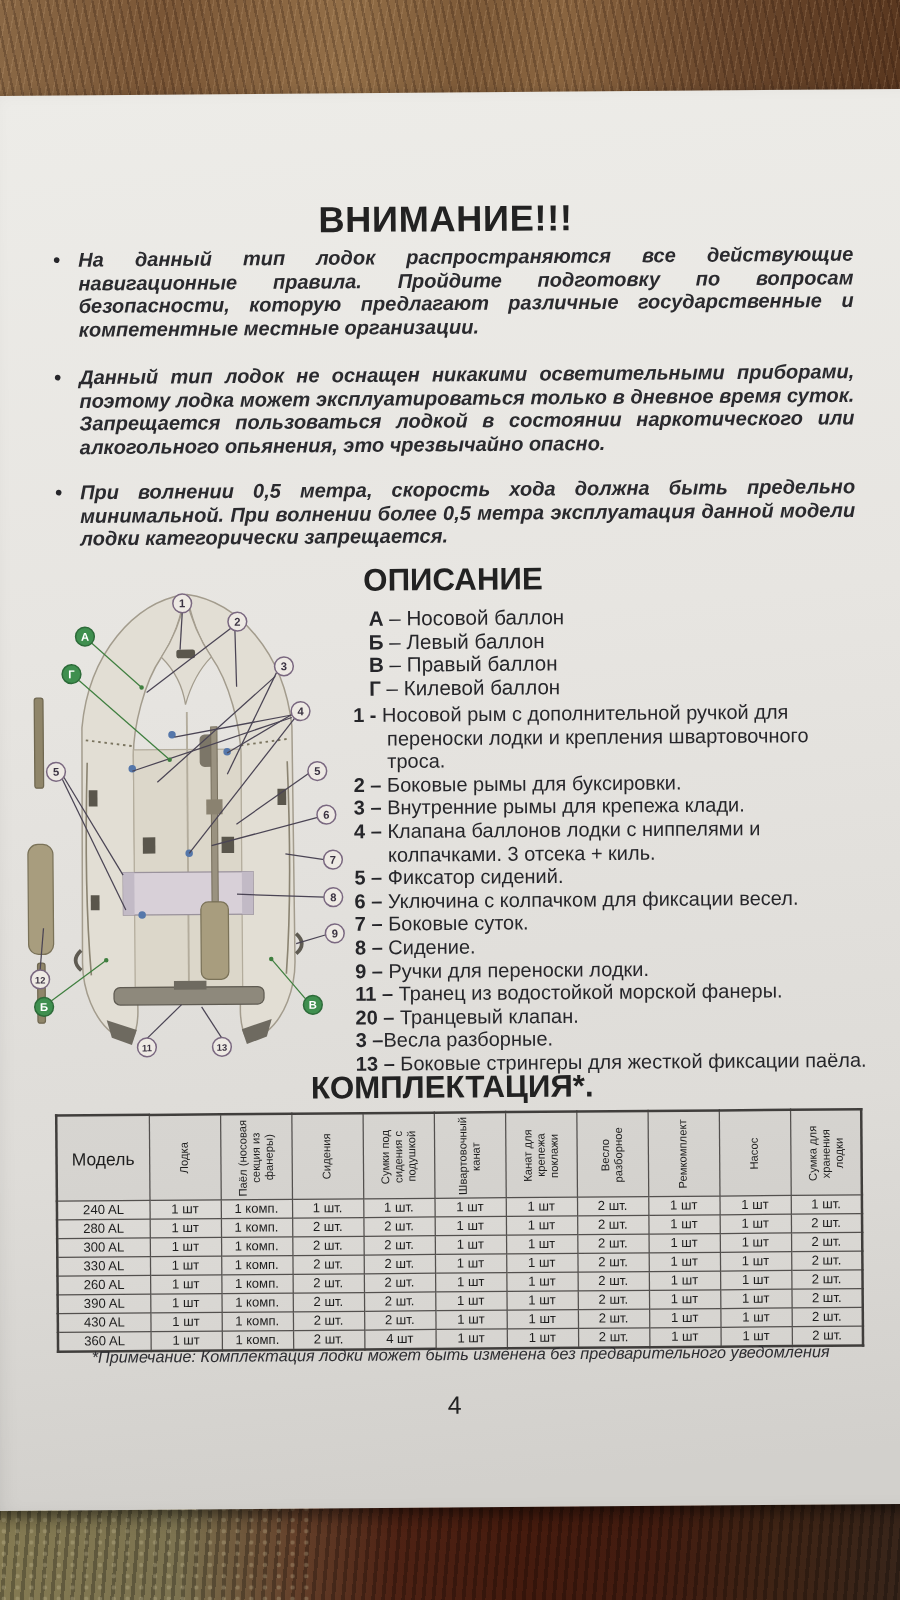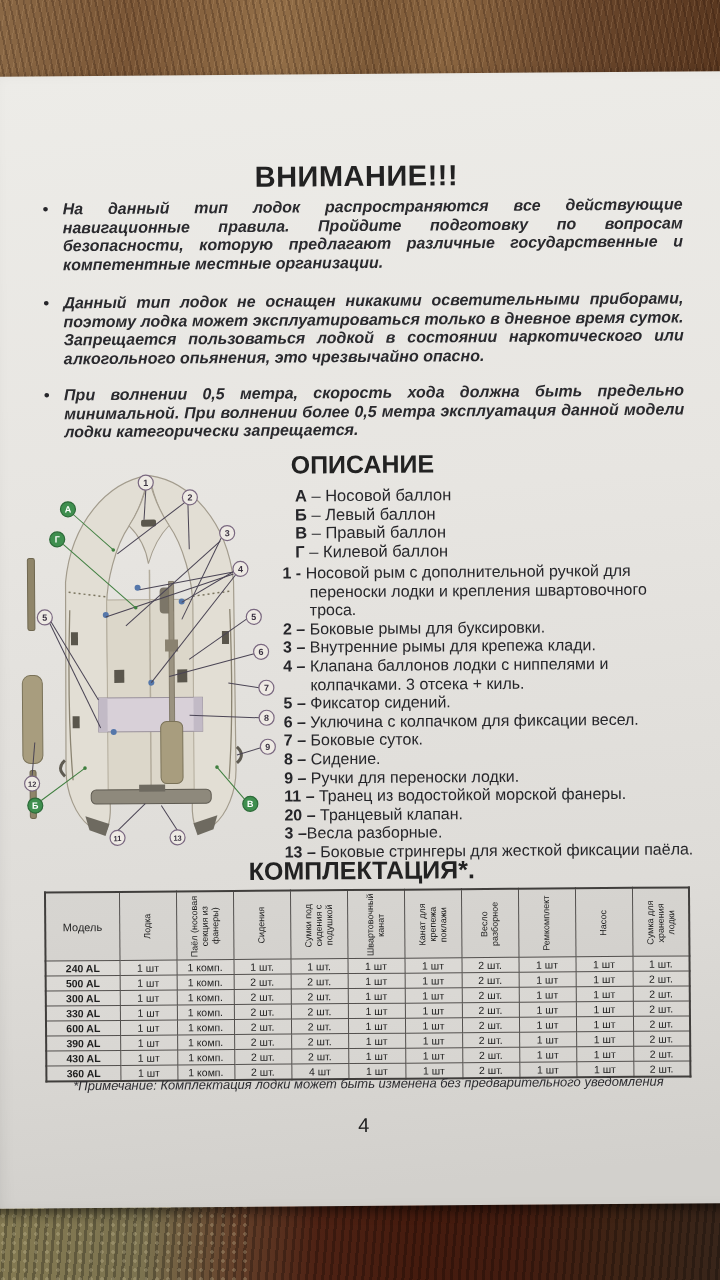--- a/index.html
+++ b/index.html
@@ -59,27 +59,27 @@
 
   
   .equip-title{top:782px;left:0;width:720px;text-align:center;font-size:25px;font-weight:bold;color:#222;}
   table.equip{
     top:815px;left:42px;width:646px;position:absolute;
     border-collapse:collapse;table-layout:fixed;
     border:2px solid #403e3c;
   }
   table.equip th,table.equip td{border:1px solid #53504e;padding:0;text-align:center;vertical-align:middle;color:#1e1e1e;}
   table.equip thead th{height:67px;background:rgba(0,0,0,.035);font-weight:normal;}
-  table.equip thead th.model-th{font-size:11px;}
+  table.equip thead th.model-th{font-size:14px;}
   .vh{
     writing-mode:vertical-rl;transform:rotate(180deg);
     margin:0 auto;font-size:9px;line-height:10.5px;max-height:62px;
   }
   table.equip tbody td{height:14px;font-size:10.5px;}
-  table.equip tbody td.model{font-weight:bold;font-size:10.5px;}
+  table.equip tbody td.model{font-weight:normal;font-size:10.5px;}
   .footnote{top:1002px;left:42px;width:646px;text-align:center;font-size:13px;font-style:italic;color:#2c2c30;}
   .pageno{top:1040px;left:0;width:720px;text-align:center;font-size:20px;color:#222;}
 </style>
 </head>
 <body>
 
 <div class="carpet-top"></div>
 <div class="carpet-bottom"></div>
 <div class="carpet-speckle"></div>
 
@@ -344,21 +344,21 @@
             <td>1 шт.</td>
             <td>1 шт.</td>
             <td>1 шт</td>
             <td>1 шт</td>
             <td>2 шт.</td>
             <td>1 шт</td>
             <td>1 шт</td>
             <td>1 шт.</td>
           </tr>
           <tr>
-            <td class="model">500 AL</td>
+            <td class="model">280 AL</td>
             <td>1 шт</td>
             <td>1 комп.</td>
             <td>2 шт.</td>
             <td>2 шт.</td>
             <td>1 шт</td>
             <td>1 шт</td>
             <td>2 шт.</td>
             <td>1 шт</td>
             <td>1 шт</td>
             <td>2 шт.</td>
@@ -383,21 +383,21 @@
             <td>2 шт.</td>
             <td>2 шт.</td>
             <td>1 шт</td>
             <td>1 шт</td>
             <td>2 шт.</td>
             <td>1 шт</td>
             <td>1 шт</td>
             <td>2 шт.</td>
           </tr>
           <tr>
-            <td class="model">600 AL</td>
+            <td class="model">260 AL</td>
             <td>1 шт</td>
             <td>1 комп.</td>
             <td>2 шт.</td>
             <td>2 шт.</td>
             <td>1 шт</td>
             <td>1 шт</td>
             <td>2 шт.</td>
             <td>1 шт</td>
             <td>1 шт</td>
             <td>2 шт.</td>

